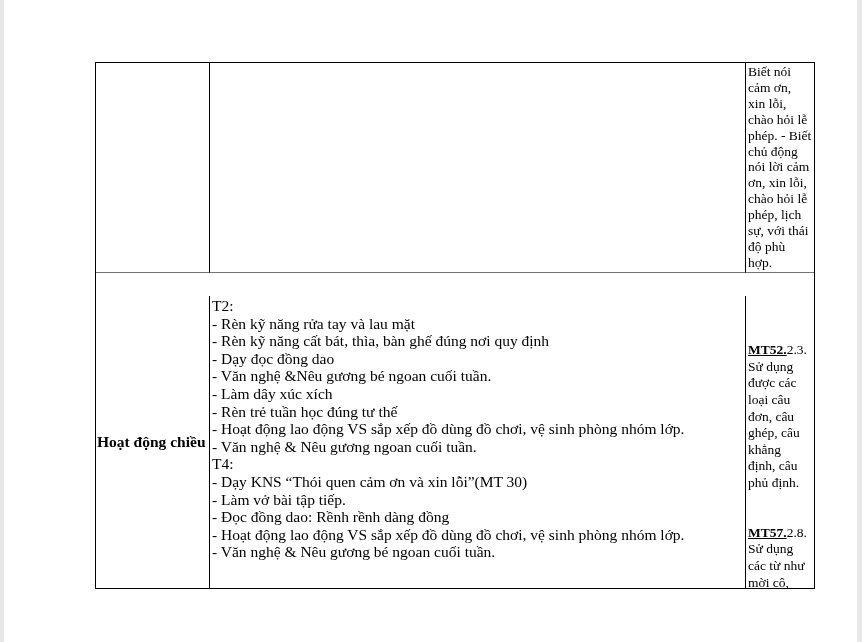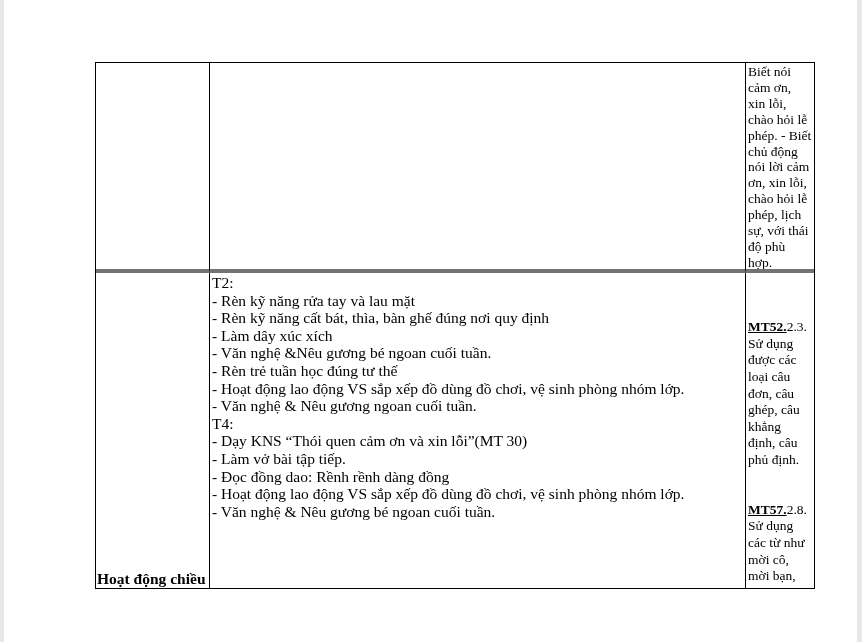--- a/index.html
+++ b/index.html
@@ -33,35 +33,35 @@
     box-sizing: border-box;
     border: 1px solid #000000;
     display: grid;
     grid-template-columns: 114px 536px 1fr;
     grid-template-rows: 210px 1fr;
     background: #ffffff;
   }
   .cell {
     box-sizing: border-box;
     border-right: 1px solid #000000;
-    border-bottom: 4px solid #737373;
+    border-bottom: 1px solid #737373;
     overflow: hidden;
   }
   .cell.last-col { border-right: none; }
-  .cell.last-row { border-bottom: none; }
+  .cell.last-row { border-bottom: none; margin-top: 23px; }
 
   .cell.r1-right {
     font-size: 13.5px;
     line-height: 15.9px;
     padding: 1px 1px 0 2px;
     white-space: pre;
   }
   .cell.r2-left {
     display: flex;
-    align-items: flex-end;
+    align-items: center;
     font-weight: bold;
     font-size: 15.5px;
     padding-left: 1px;
   }
   .cell.r2-mid {
     font-size: 15.5px;
     line-height: 17.6px;
     padding: 1px 0 0 2px;
   }
   .cell.r2-mid .line { white-space: nowrap; }
@@ -104,22 +104,23 @@
 hợp.</div>
 
   <div class="cell last-row r2-left">
     <span>Hoạt động chiều</span>
   </div>
 
   <div class="cell last-row r2-mid">
     <div class="line">T2:</div>
     <div class="line">- Rèn kỹ năng rửa tay và lau mặt</div>
     <div class="line">- Rèn kỹ năng cất bát, thìa, bàn ghế đúng nơi quy định</div>
+    <div class="line">- Dạy đọc đồng dao</div>
+    <div class="line">- Văn nghệ &amp;Nêu gương bé ngoan cuối tuần.</div>
     <div class="line">- Làm dây xúc xích</div>
-    <div class="line">- Văn nghệ &amp;Nêu gương bé ngoan cuối tuần.</div>
     <div class="line">- Rèn trẻ tuần học đúng tư thế</div>
     <div class="line">- Hoạt động lao động VS sắp xếp đồ dùng đồ chơi, vệ sinh phòng nhóm lớp.</div>
     <div class="line">- Văn nghệ &amp; Nêu gương ngoan cuối tuần.</div>
     <div class="line">T4:</div>
     <div class="line">- Dạy KNS “Thói quen cảm ơn và xin lỗi”(MT 30)</div>
     <div class="line">- Làm vở bài tập tiếp.</div>
     <div class="line">- Đọc đồng dao: Rềnh rềnh dàng đồng</div>
     <div class="line">- Hoạt động lao động VS sắp xếp đồ dùng đồ chơi, vệ sinh phòng nhóm lớp.</div>
     <div class="line">- Văn nghệ &amp; Nêu gương bé ngoan cuối tuần.</div>
   </div>

